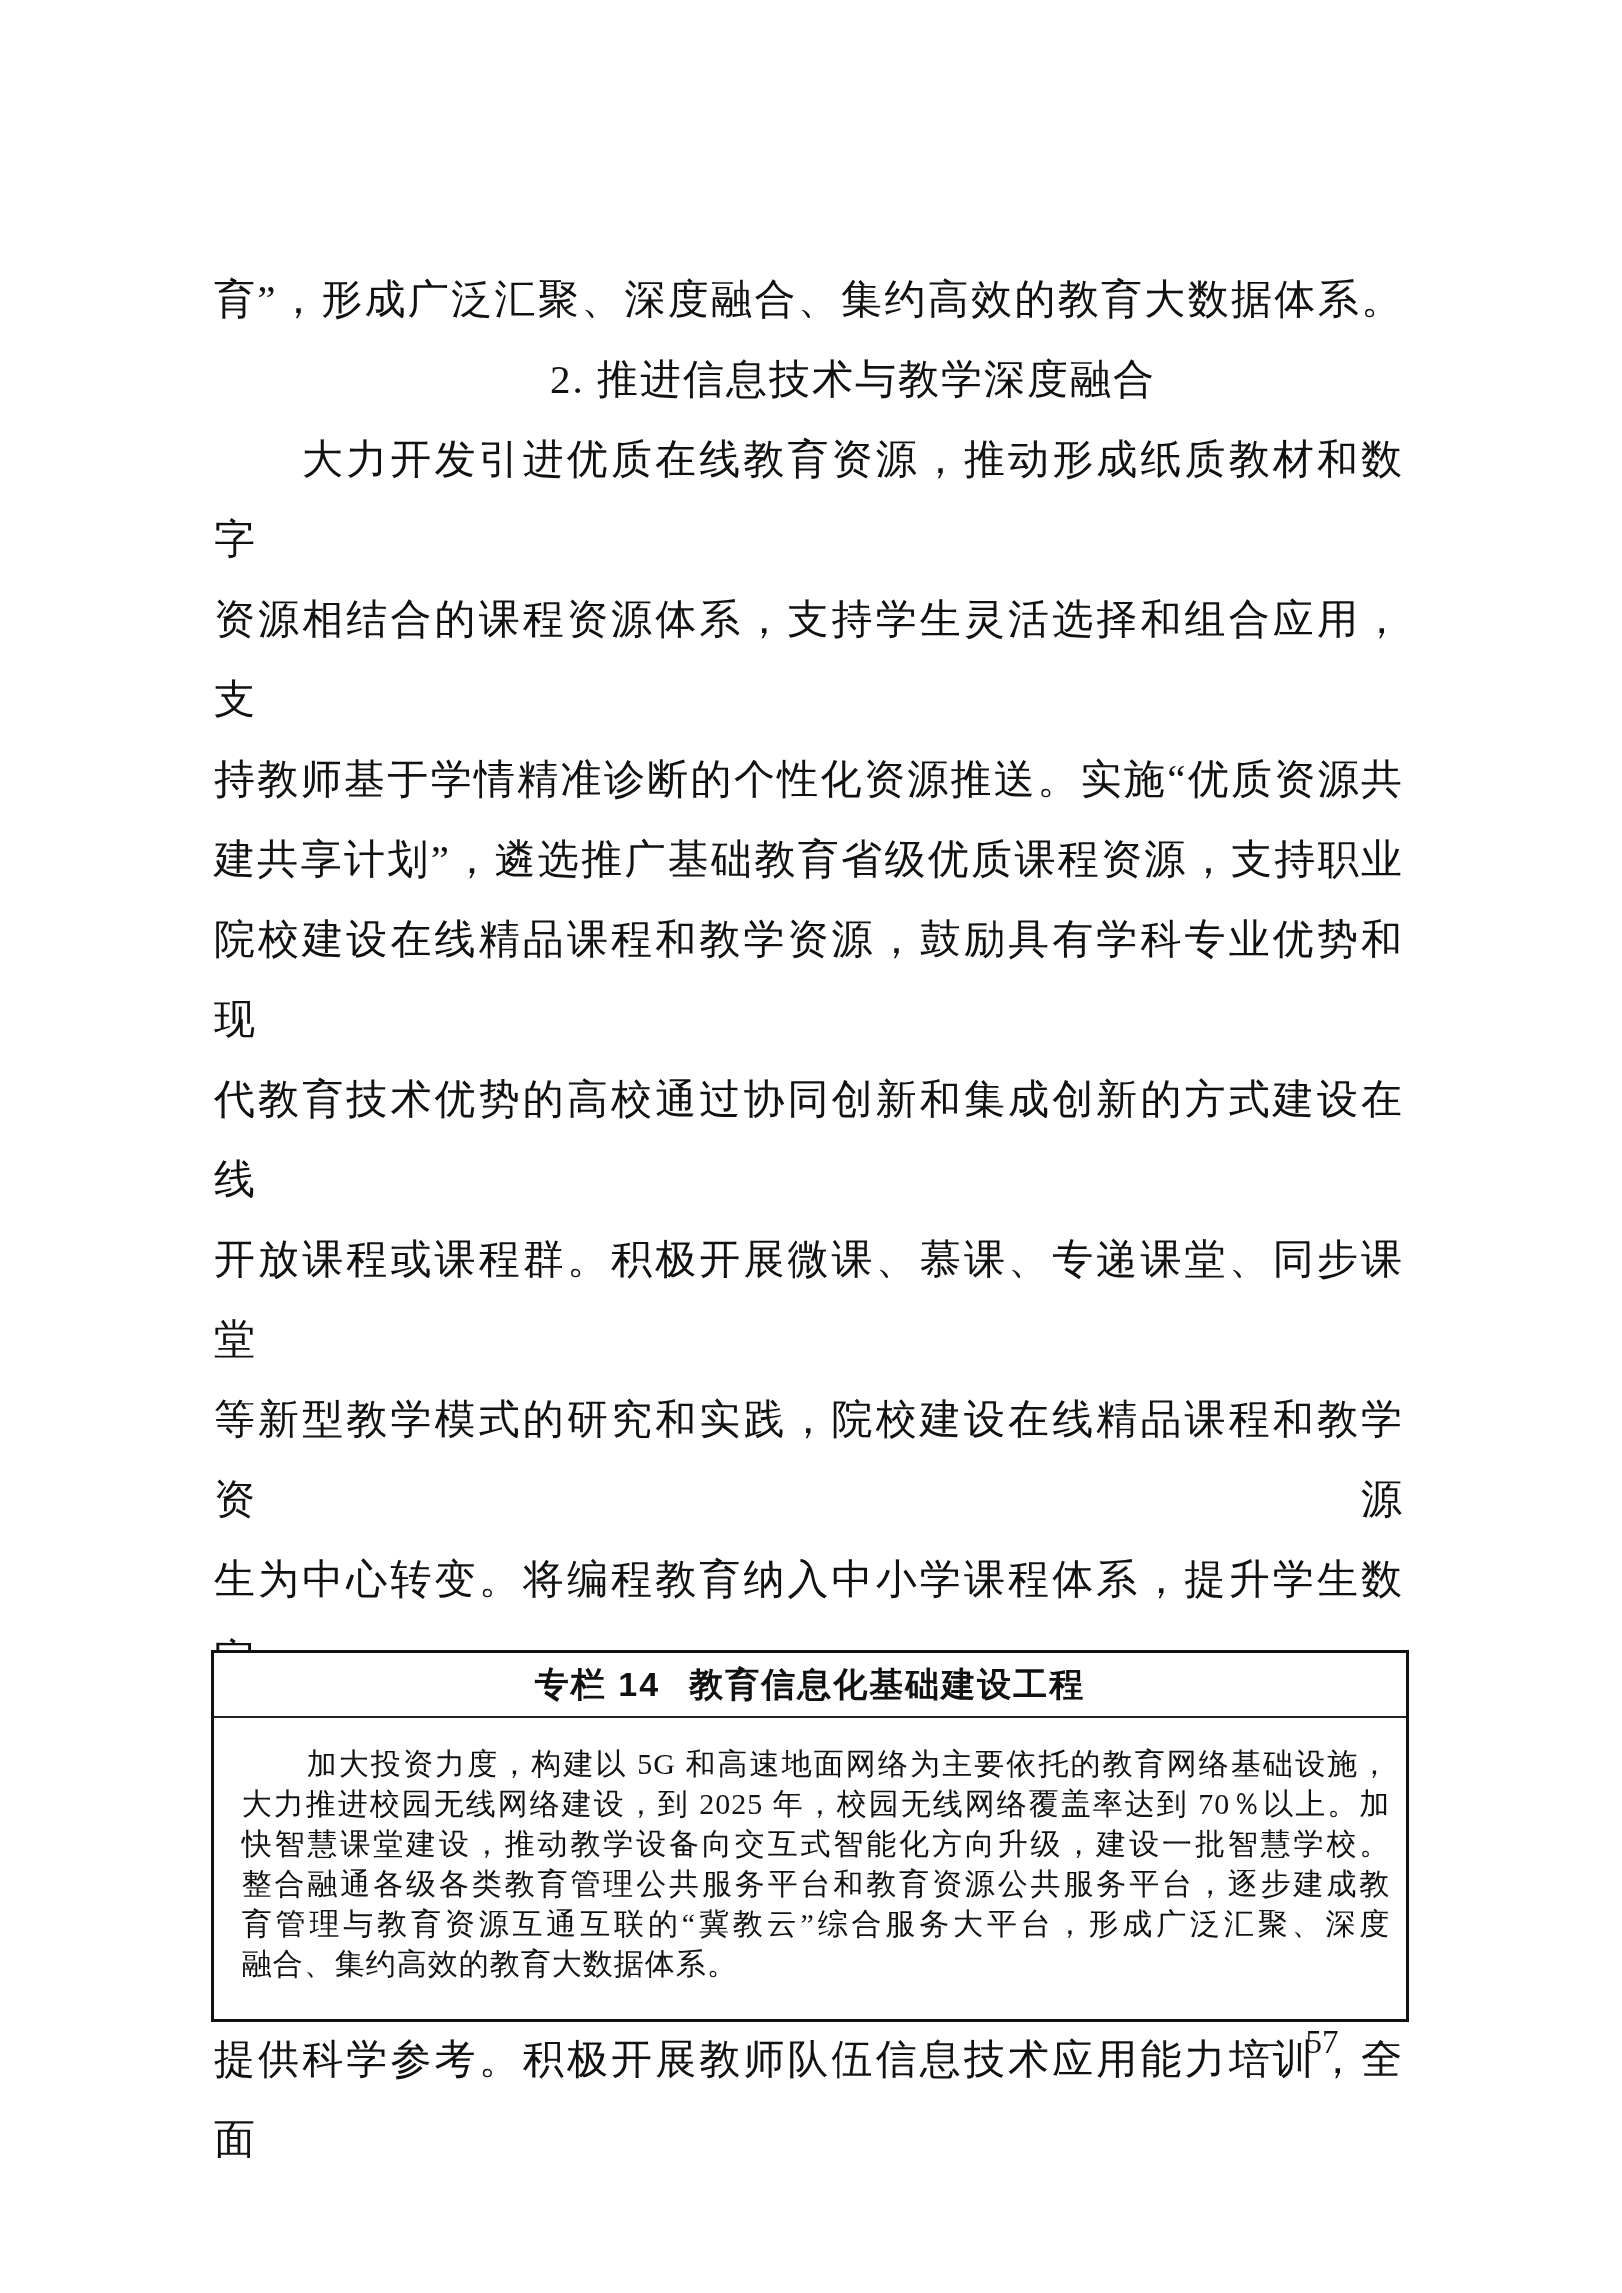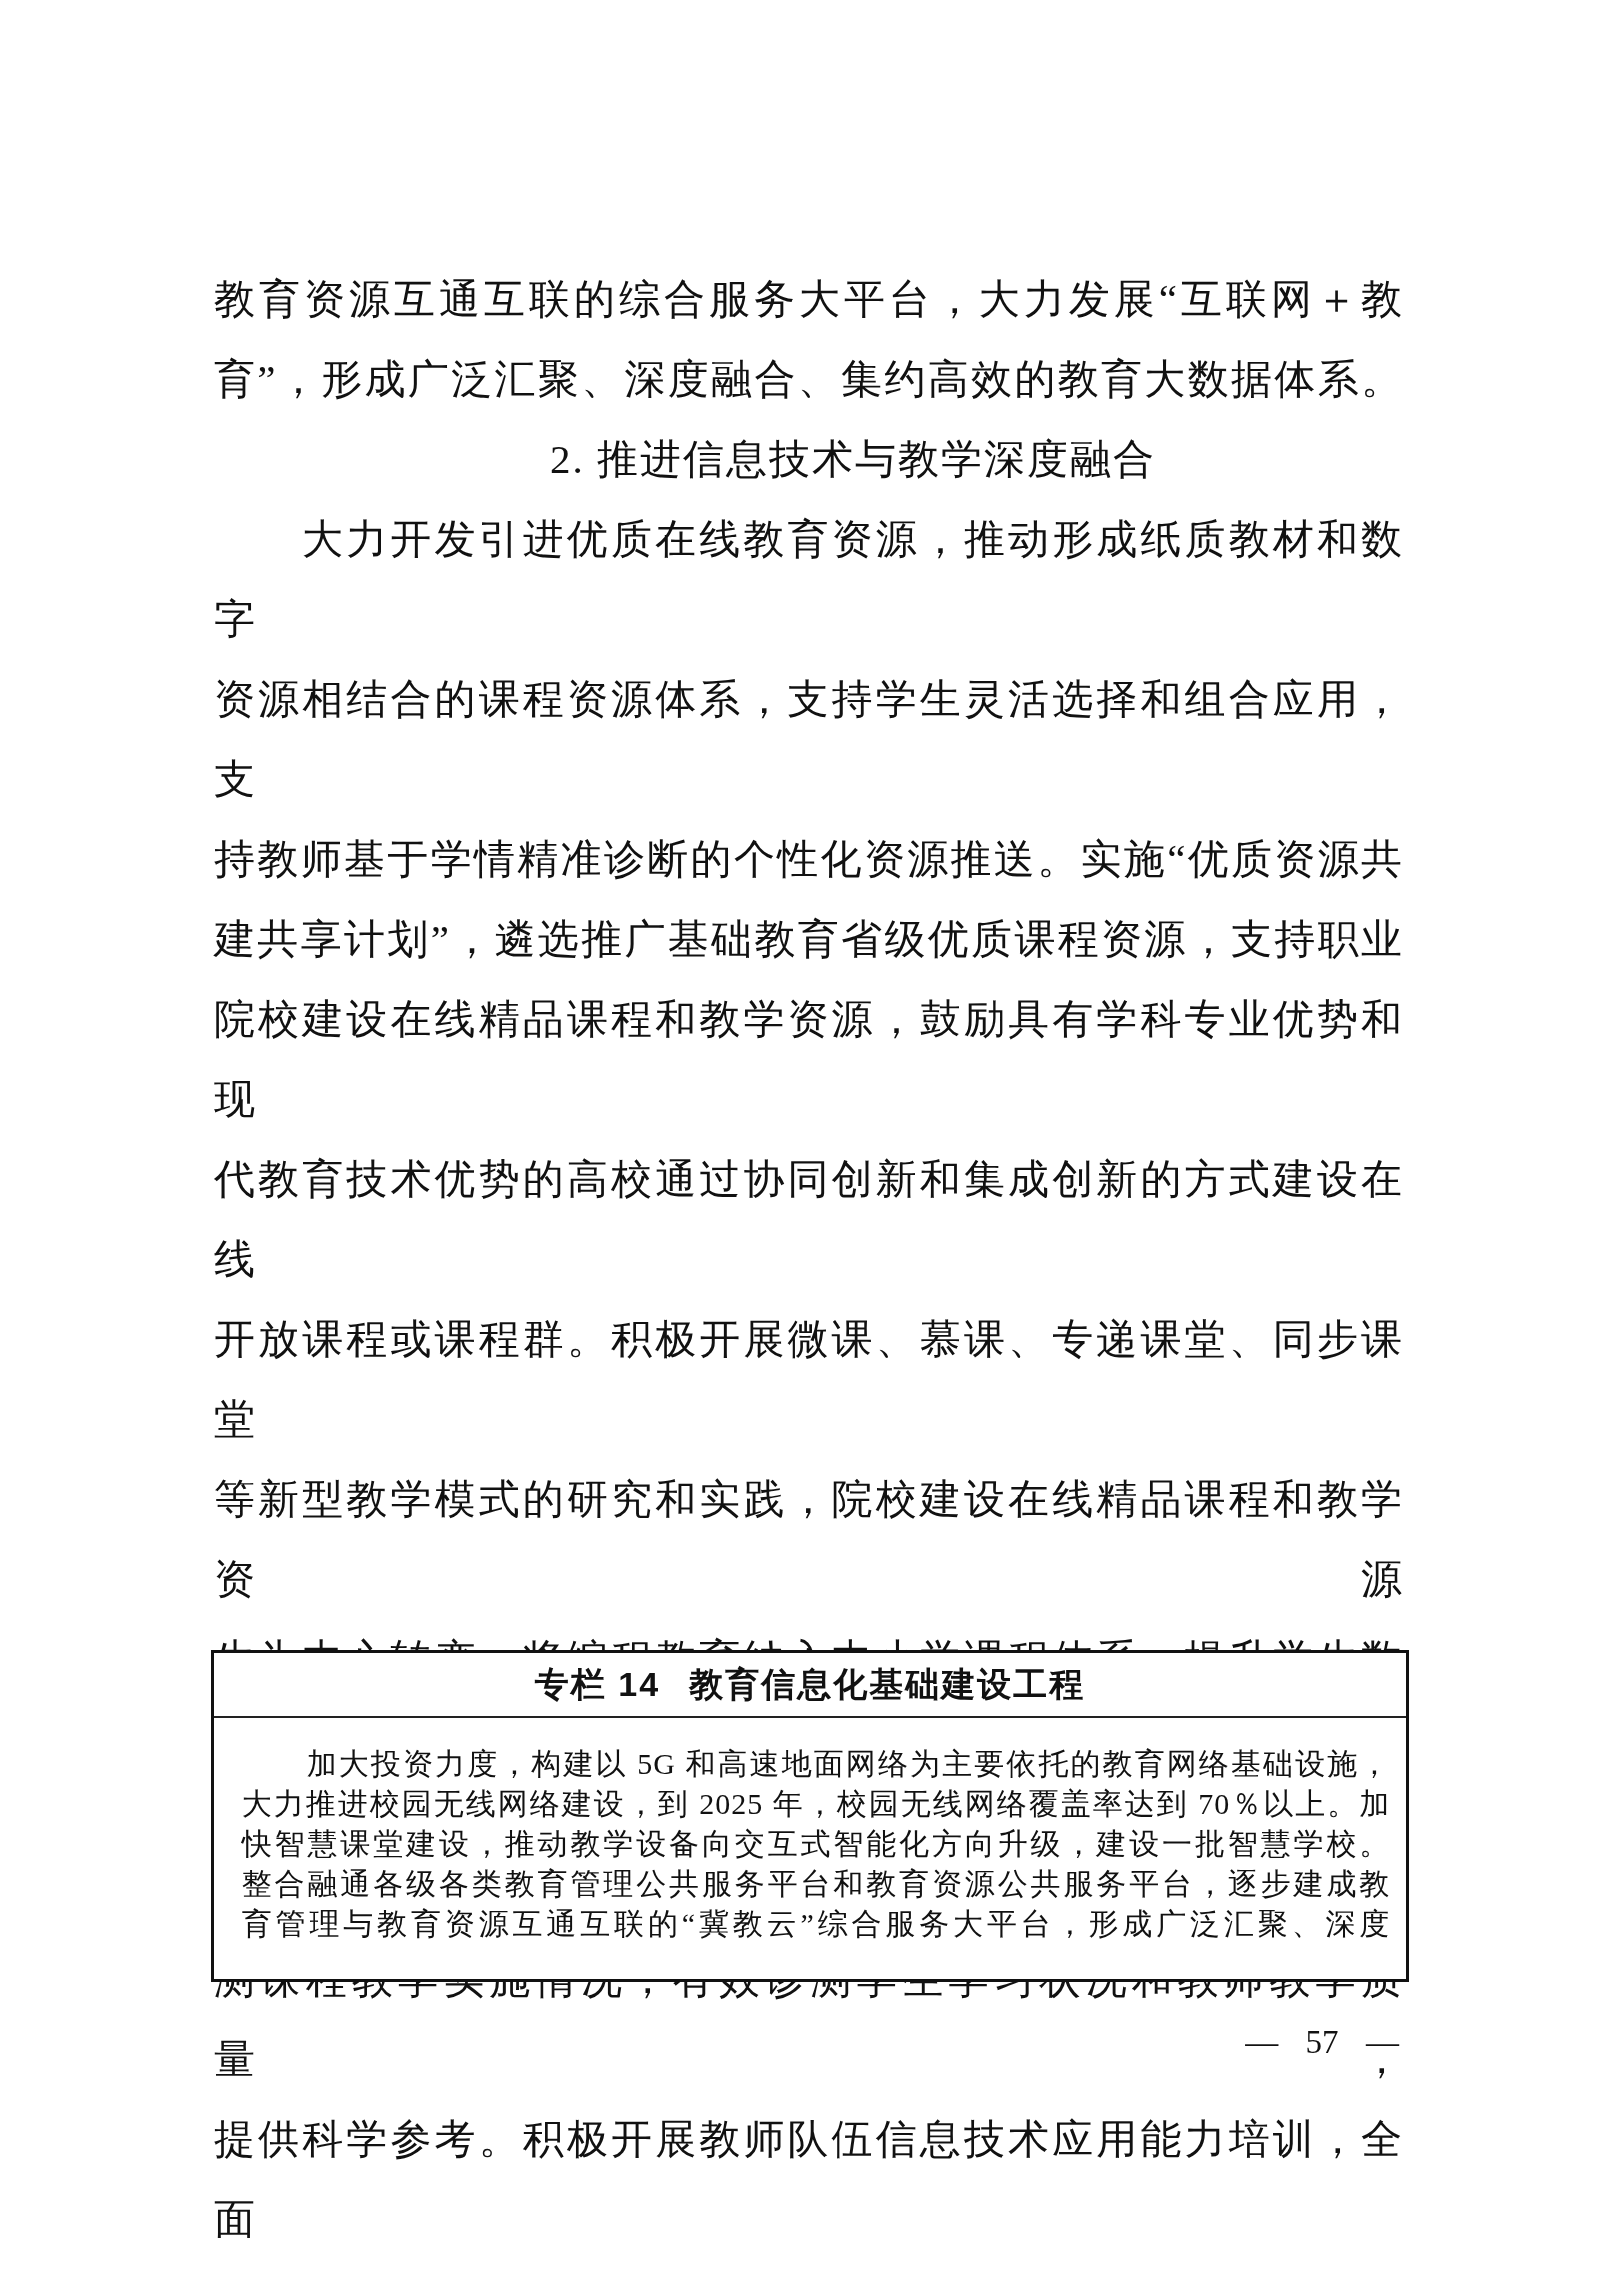--- a/index.html
+++ b/index.html
@@ -92,21 +92,20 @@
   }
 </style>
 </head>
 <body>
 
 <div class="page">
 
   <div class="content">
 
     <div>
-      <div class="line">教育资源互通互联的综合服务大平台，大力发展“互联网＋教</div>
       <div class="line">育”，形成广泛汇聚、深度融合、集约高效的教育大数据体系。</div>
     </div>
 
     <div class="heading">2. 推进信息技术与教学深度融合</div>
 
     <div>
       <div class="line indent">大力开发引进优质在线教育资源，推动形成纸质教材和数字</div>
       <div class="line">资源相结合的课程资源体系，支持学生灵活选择和组合应用，支</div>
       <div class="line">持教师基于学情精准诊断的个性化资源推送。实施“优质资源共</div>
       <div class="line">建共享计划”，遴选推广基础教育省级优质课程资源，支持职业</div>
@@ -127,20 +126,21 @@
     <div class="callout-header">
       <span>专栏 14</span>
       <span>教育信息化基础建设工程</span>
     </div>
     <div class="callout-body">
       <div class="cline indent">加大投资力度，构建以 5G 和高速地面网络为主要依托的教育网络基础设施，</div>
       <div class="cline">大力推进校园无线网络建设，到 2025 年，校园无线网络覆盖率达到 70％以上。加</div>
       <div class="cline">快智慧课堂建设，推动教学设备向交互式智能化方向升级，建设一批智慧学校。</div>
       <div class="cline">整合融通各级各类教育管理公共服务平台和教育资源公共服务平台，逐步建成教</div>
       <div class="cline">育管理与教育资源互通互联的“冀教云”综合服务大平台，形成广泛汇聚、深度</div>
+      <div class="cline end">融合、集约高效的教育大数据体系。</div>
     </div>
   </div>
 
   <div class="footer">
     <span>—</span>
     <span>57</span>
     <span>—</span>
   </div>
 
 </div>

